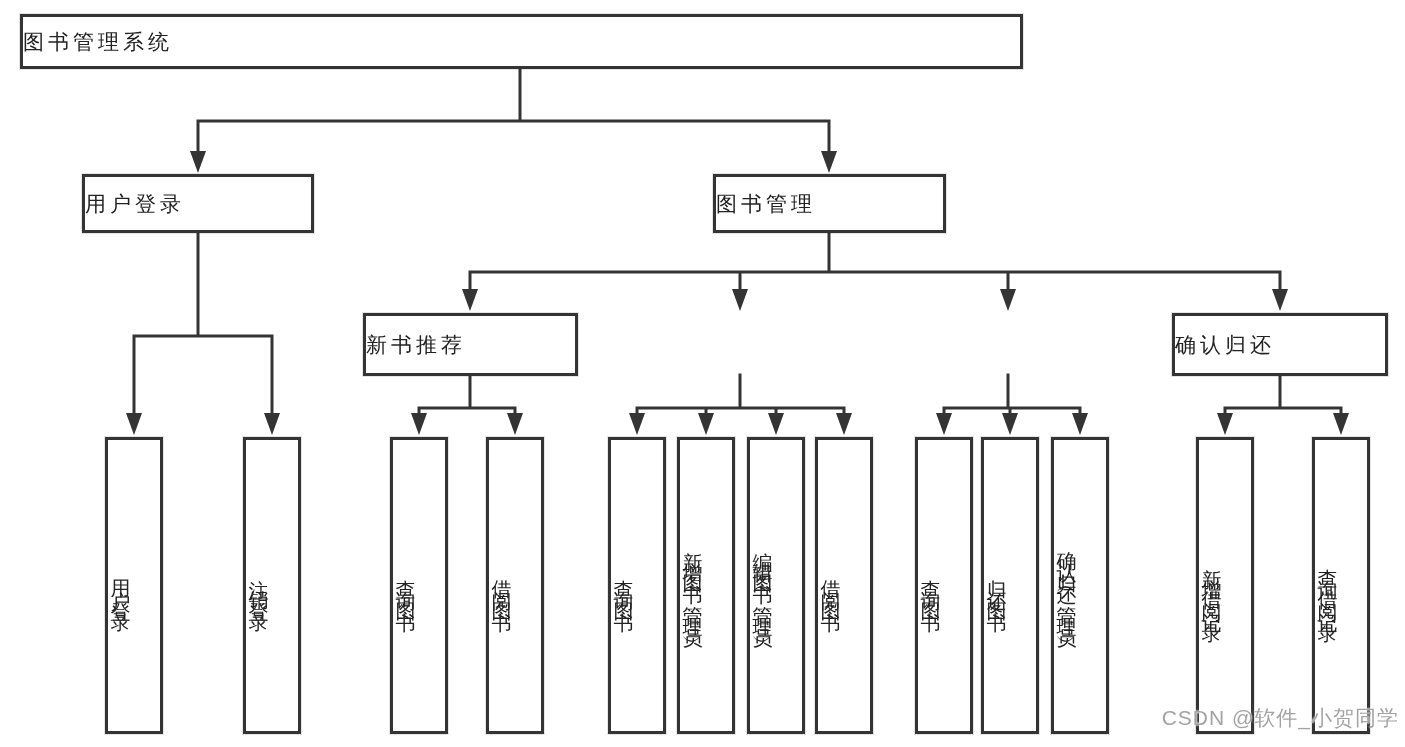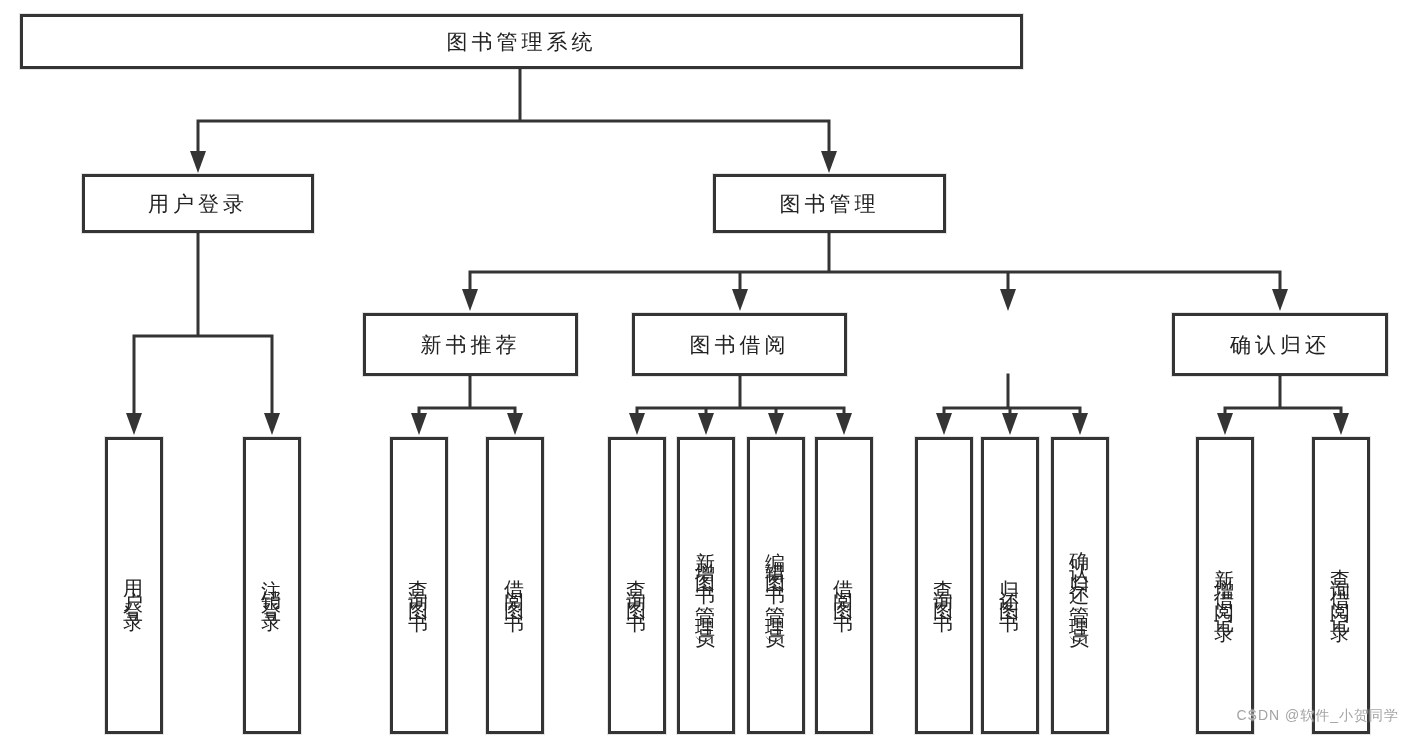--- a/index.html
+++ b/index.html
@@ -11,39 +11,39 @@
     overflow:hidden;
   }
   .connectors{position:absolute;left:0;top:0;pointer-events:none;}
   .connectors .ln{stroke:#343434;stroke-width:3;fill:none;stroke-linecap:square;}
   .connectors polygon{fill:#343434;}
   .node{
     position:absolute;
     background:#ffffff;
     border:3px solid #343434;
     box-sizing:border-box;
-    display:flex;align-items:center;justify-content:center;
+    display:flex;align-items:center;justify-content:flex-start;
     color:#222222;
     font-size:21px;
     letter-spacing:4px;
     box-shadow:0 0 0 1px rgba(0,0,0,0.10);
     z-index:2;
   }
   .node .lbl{white-space:nowrap;}
   .node.vert .lbl{
     writing-mode:vertical-rl;
     text-orientation:mixed;
     letter-spacing:11px;
     font-size:20px;
     white-space:normal;
   }
   .watermark{
     position:absolute;
-    right:6px;bottom:22px;
-    font-size:14px;
+    right:6px;bottom:15px;
+    font-size:21px;
     color:rgba(158,158,158,0.95);
     letter-spacing:1px;
     text-shadow:0 0 2px #ffffff,0 0 2px #ffffff;
     z-index:3;
   }
 </style>
 </head>
 <body>
 
 <div class="canvas">
@@ -88,23 +88,20 @@
   <div class="node" style="left:82px;top:174px;width:232px;height:59px">
     <span class="lbl">用户登录</span>
   </div>
   <div class="node" style="left:713px;top:174px;width:233px;height:59px">
     <span class="lbl">图书管理</span>
   </div>
 
   <div class="node" style="left:363px;top:313px;width:215px;height:63px">
     <span class="lbl">新书推荐</span>
   </div>
-  <div class="node" style="left:632px;top:313px;width:215px;height:63px">
-    <span class="lbl">图书借阅</span>
-  </div>
   <div class="node" style="left:1172px;top:313px;width:216px;height:63px">
     <span class="lbl">确认归还</span>
   </div>
 
   <div class="node vert" style="left:105px;top:437px;width:58px;height:297px">
     <span class="lbl">用户登录</span>
   </div>
   <div class="node vert" style="left:243px;top:437px;width:58px;height:297px">
     <span class="lbl">注销登录</span>
   </div>

